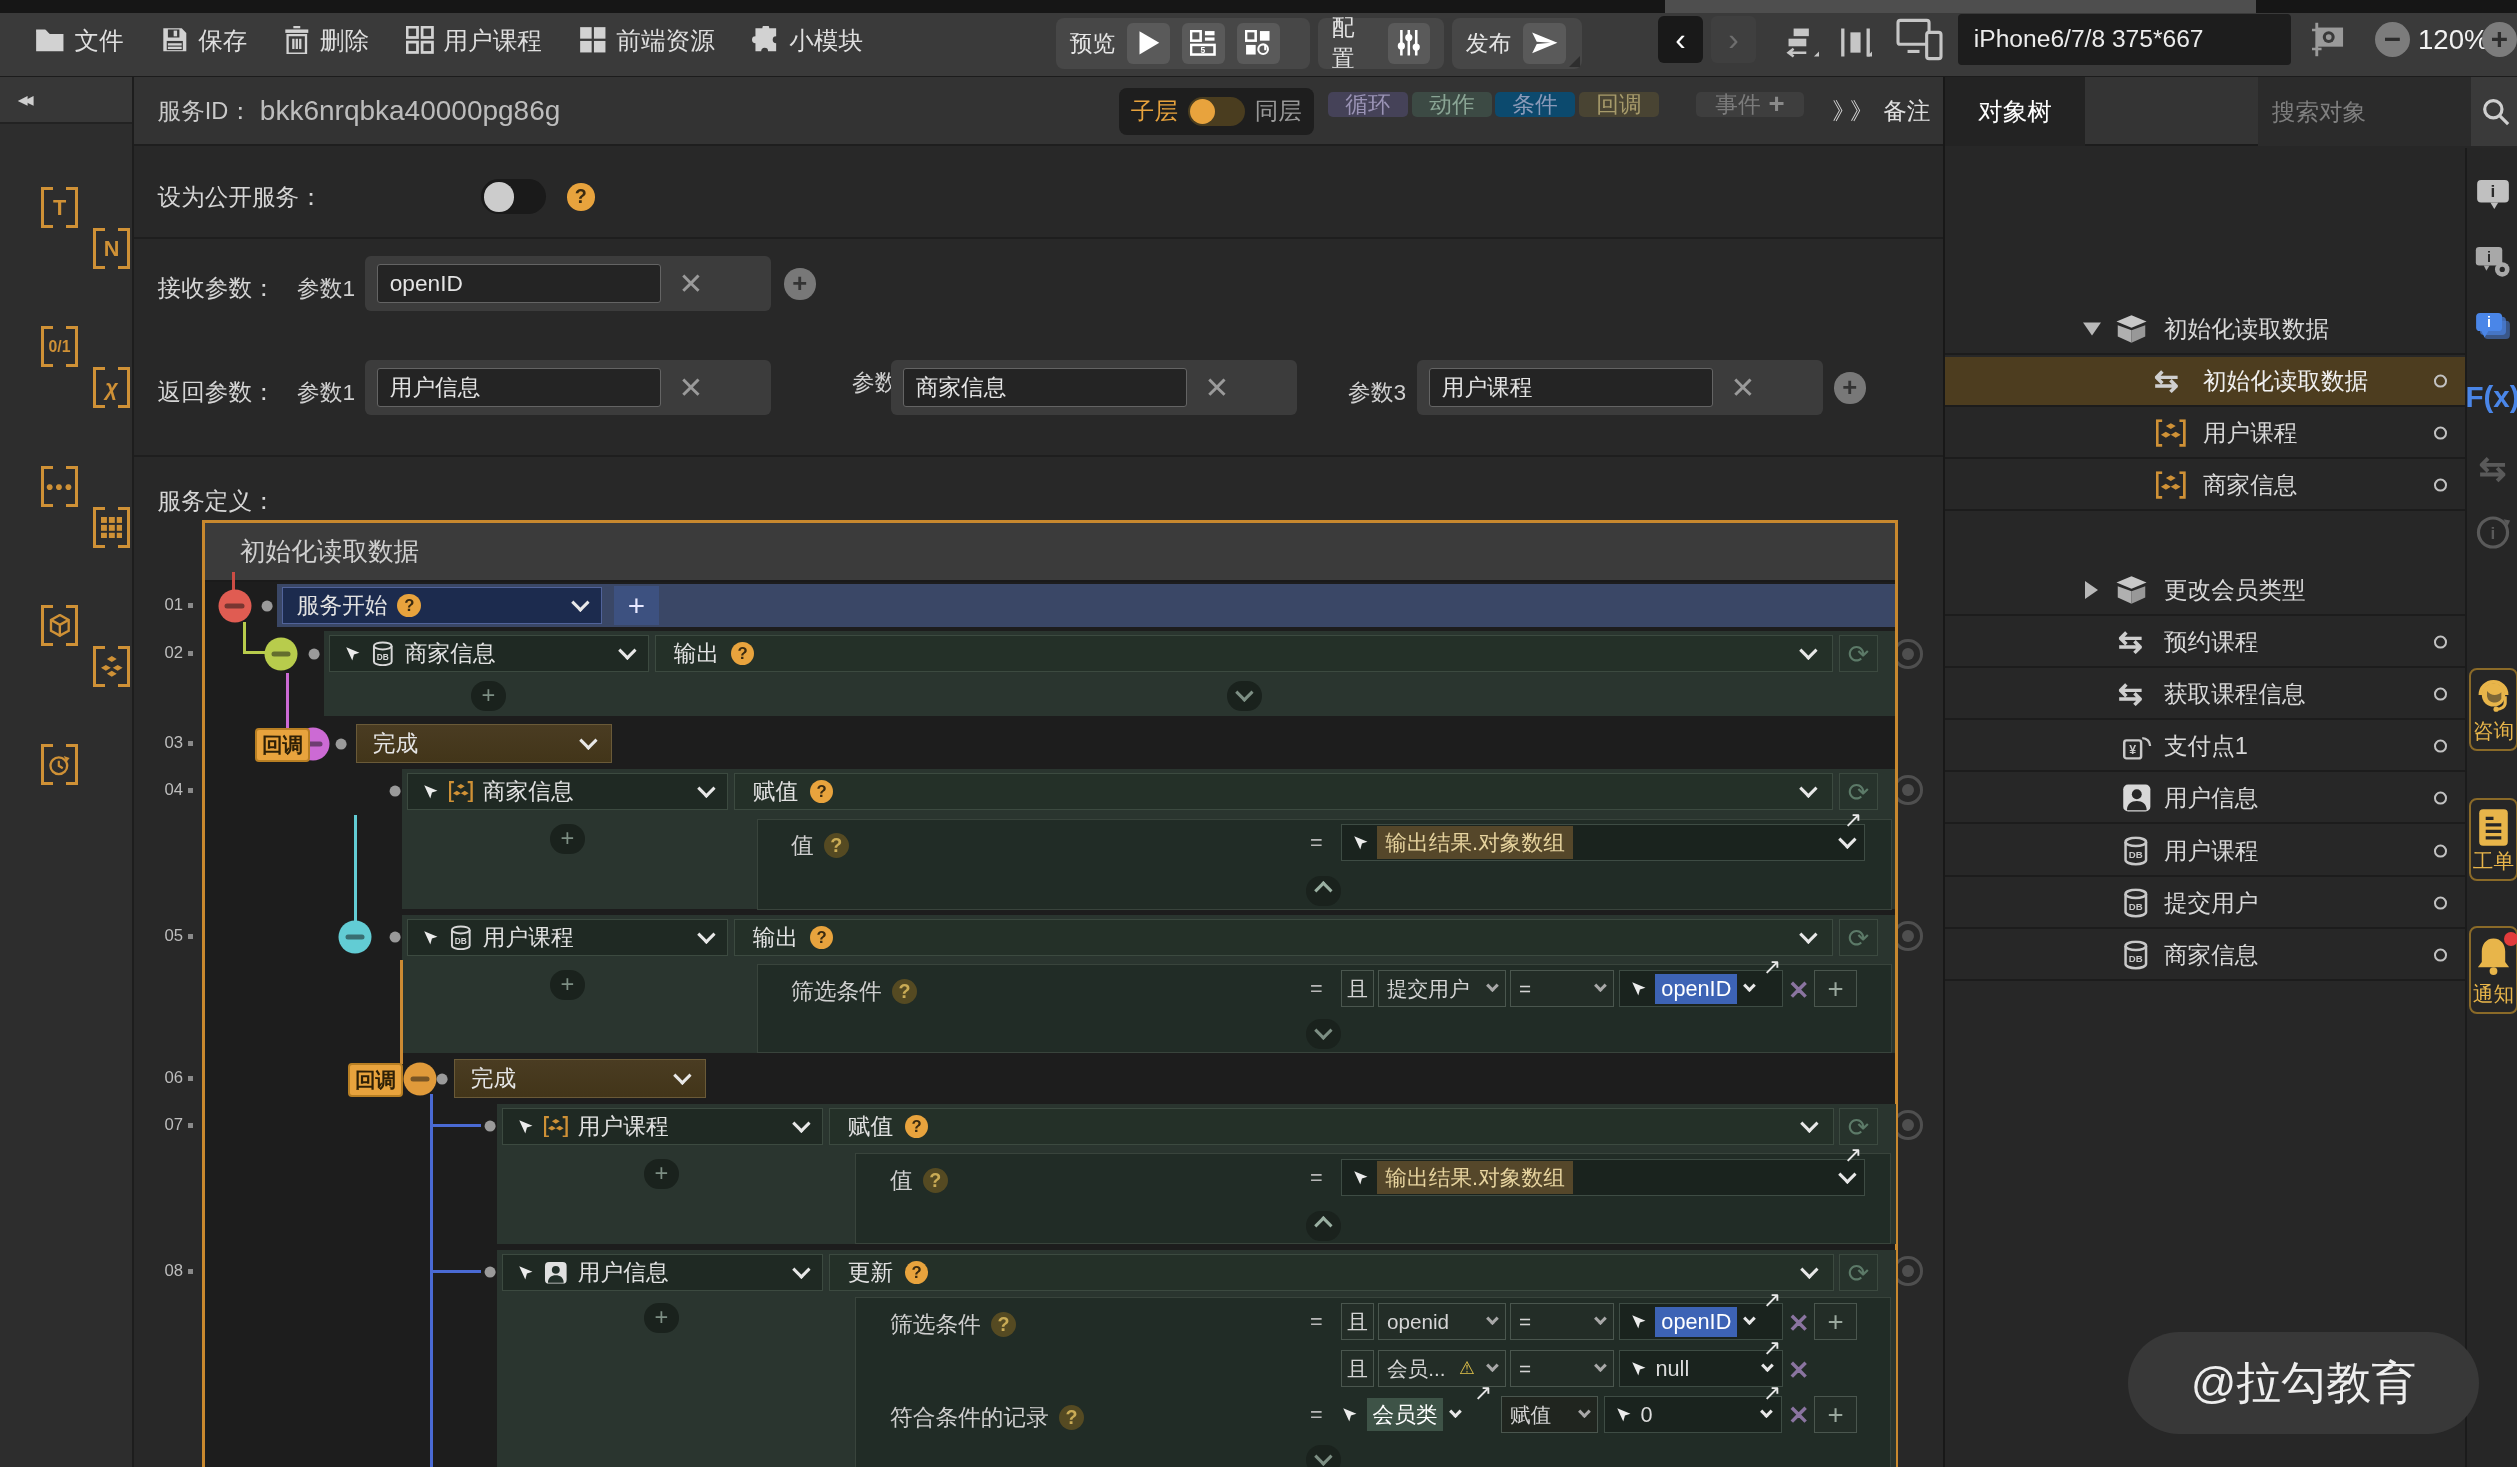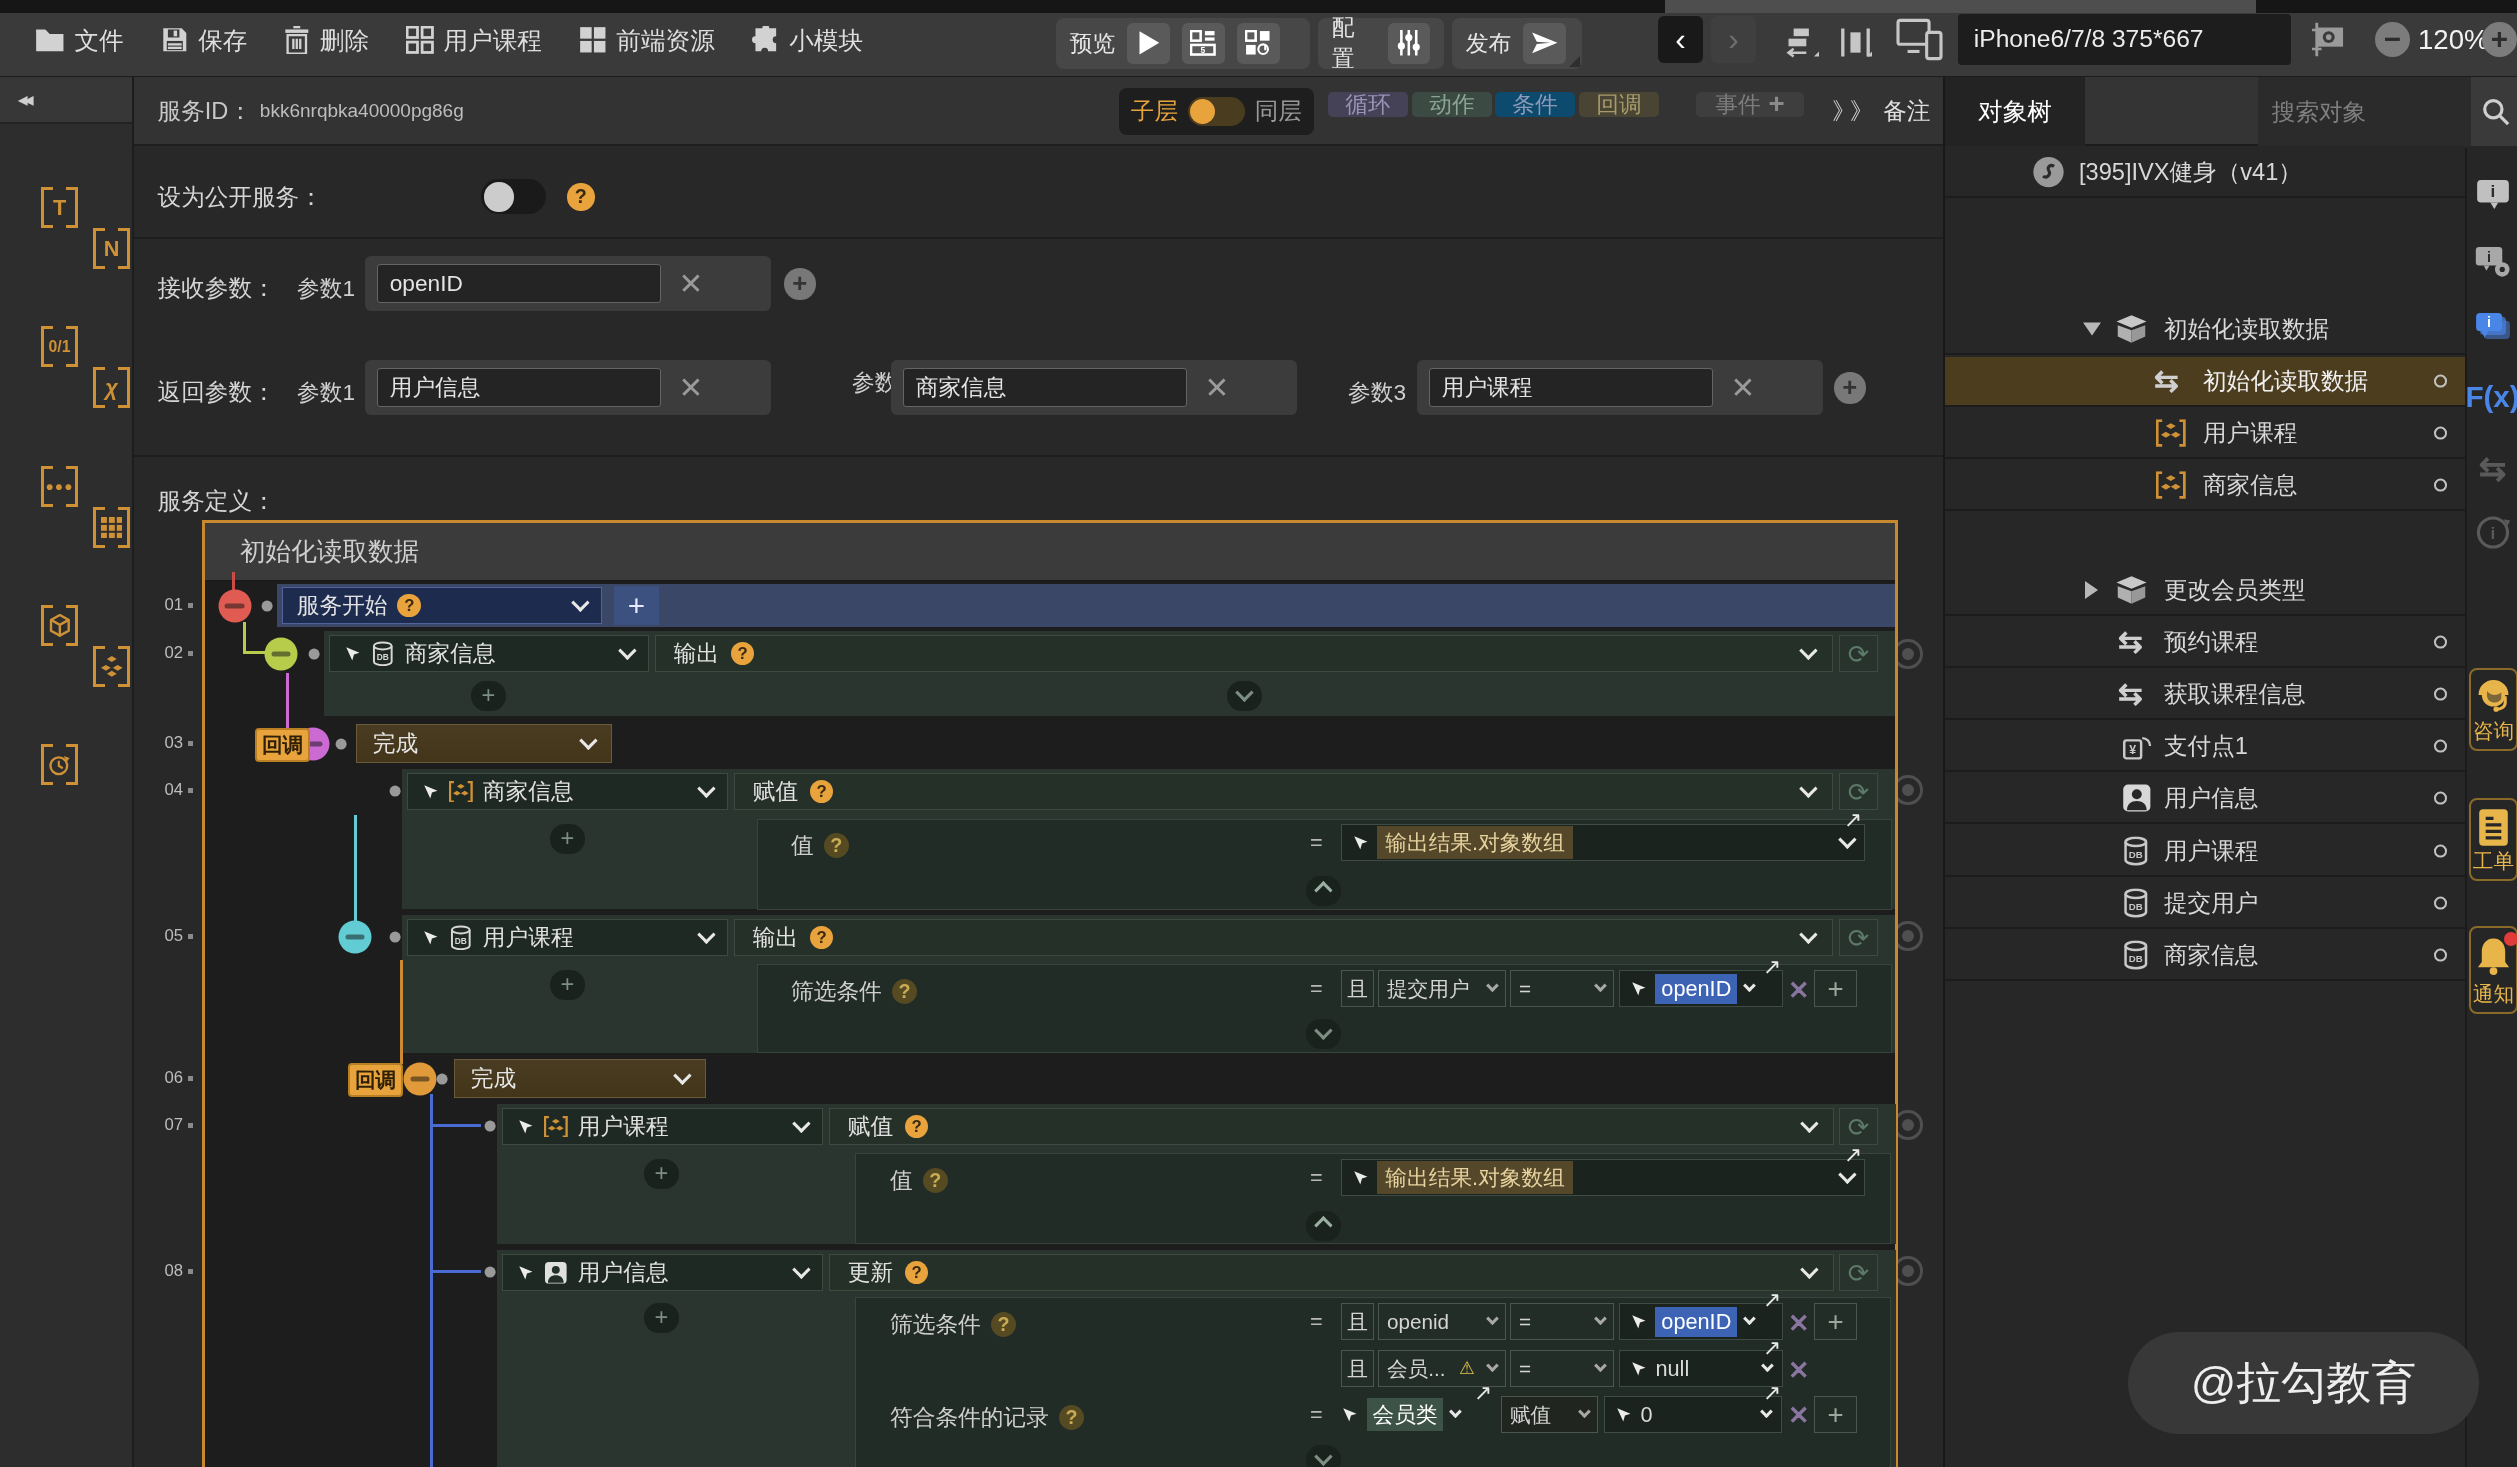--- a/index.html
+++ b/index.html
@@ -340,21 +340,21 @@
         <circle cx="11" cy="13" r="8.5" fill="none" stroke="#cf9136" stroke-width="2.4"></circle>
         <path d="M11 8v5l4 2.5" stroke="#cf9136" stroke-width="2.2" fill="none"></path>
         <path d="M16 3l6 2-3 4z" fill="#cf9136"></path>
       </svg>
     </div>
 </div>
 
 <div id="servicebar">
   <div class="abs flex" style="left:23.6px; top:0; height:67px; gap:7.9px;">
     <span style="font-size:23.6px; color:#c9c9c9;">服务ID：</span>
-    <span style="font-size:19px; color:#bdbdbd;">bkk6nrqbka40000pg86g</span>
+    <span style="font-size:28px; color:#bdbdbd;">bkk6nrqbka40000pg86g</span>
   </div>
   <div id="layerbox">
     <span style="color:#e8a33d; font-size:23.6px;">子层</span>
     <div id="layerswitch"></div>
     <span style="color:#9a9a9a; font-size:23.6px;">同层</span>
   </div>
   <div class="pill" style="left:1194px; width:80px; background:#454258; color:#9a93b5;">
       <span>循环</span>
     </div>
   <div class="pill" style="left:1278px; width:80px; background:#3c4a44; color:#8aa595;">
@@ -790,29 +790,20 @@
     <div id="searchicon">
       <span>
           <svg width="29.6" height="29.6" viewBox="0 0 24 24">
             <circle cx="10" cy="10" r="7" fill="none" stroke="#cfcfcf" stroke-width="2.6"></circle>
             <path d="M15.5 15.5L22 22" stroke="#cfcfcf" stroke-width="2.6"></path>
           </svg>
         </span>
     </div>
   </div>
 
-  <div class="trow" style="top:71px;">
-    <span class="ticon" style="left:87px;">
-        <svg width="33" height="33" viewBox="0 0 24 24">
-          <circle cx="12" cy="12" r="11" fill="#9a9a9a"></circle>
-          <path d="M8 15c2.5 2 6-1 4.3-3.8C10.6 8.4 13.5 6 16 8" fill="none" stroke="#2c2c2c" stroke-width="2.2"></path>
-        </svg>
-      </span>
-    <span class="lbl" style="left:134px;">[395]IVX健身（v41）</span>
-  </div>
   <div class="trow" style="top:228px;">
     <span class="arr-d" style="left:138px;"></span>
     <span class="ticon" style="left:169px;">
         <svg width="35" height="31.5" viewBox="0 0 28 24">
           <path d="M14 1l12 5-12 5L2 6z" fill="#c8c8c8"></path>
           <path d="M3 9v9l11 5V13z" fill="#b0b0b0"></path>
           <path d="M25 9v9l-11 5V13z" fill="#989898"></path>
         </svg>
       </span>
     <span class="lbl" style="left:219px;">初始化读取数据</span>

